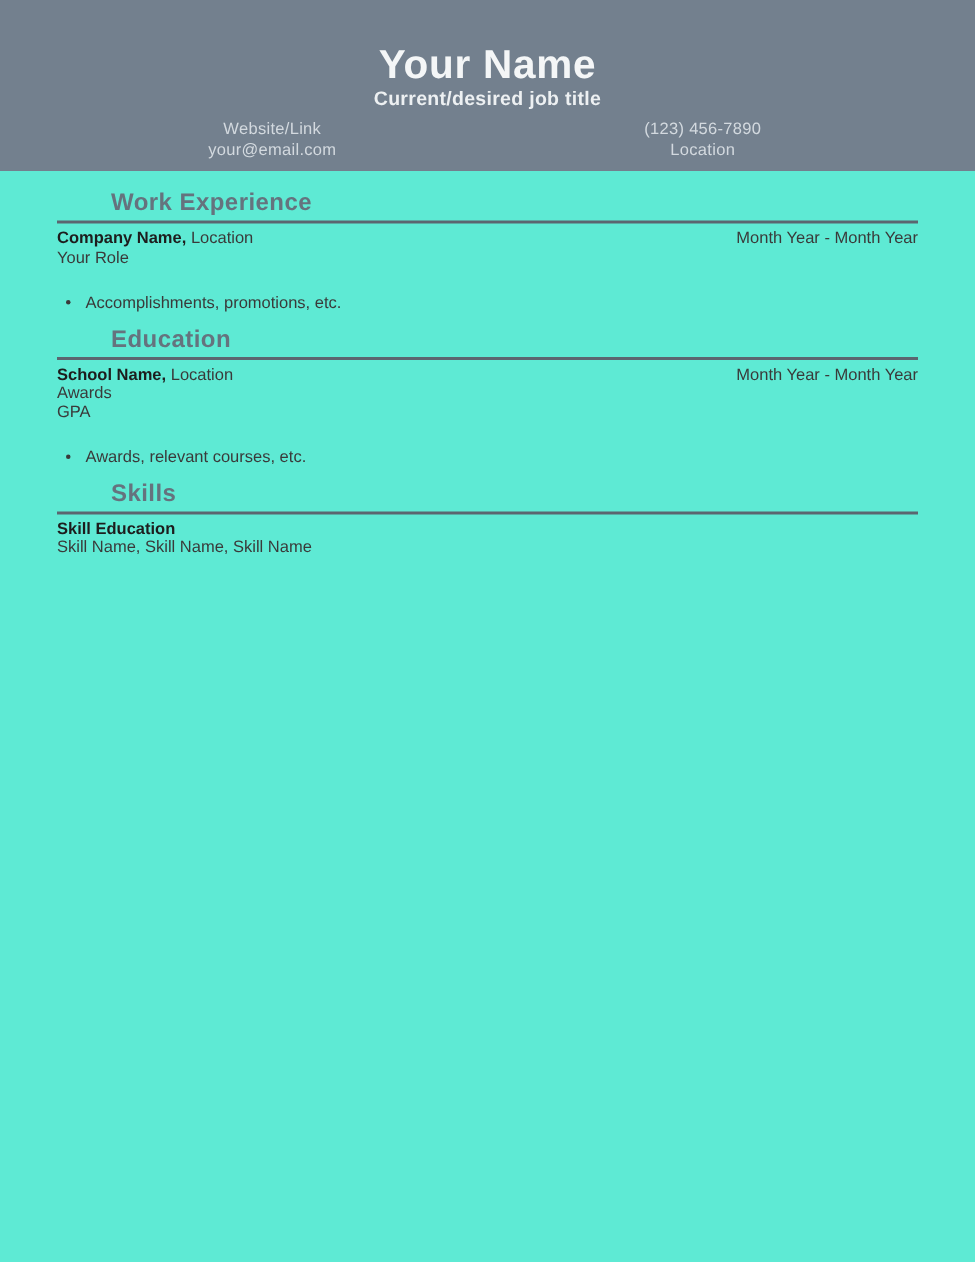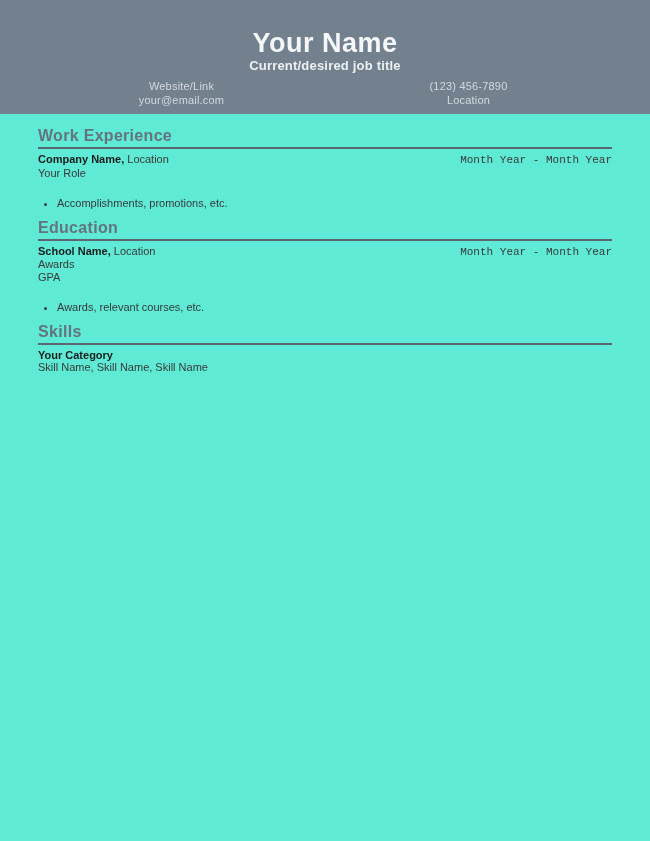--- a/index.html
+++ b/index.html
@@ -59,20 +59,21 @@
     padding: 0 38px;
   }
   .section { margin-top: 9px; }
   .section.first { margin-top: 13px; }
   .section-heading {
     font-size: 16px;
     font-weight: bold;
     letter-spacing: 0.3px;
     color: #65737E;
     line-height: 18px;
+    margin-left: 36px;
   }
   .rule {
     height: 2px;
     background: #5B6670;
     margin-top: 2px;
     margin-bottom: 4px;
   }
   .row {
     display: flex;
     justify-content: space-between;
@@ -87,21 +88,20 @@
     color: #3A3A3A;
   }
   .bold-lead {
     font-weight: bold;
     color: #1D1D1D;
   }
   .dates {
     font-size: 11px;
     color: #3A3A3A;
     white-space: nowrap;
-    font-family: Liberation Mono, monospace;
   }
   ul.bullets {
     margin: 1px 0 0 0;
     padding-left: 19px;
   }
   ul.bullets li {
     font-size: 11px;
     line-height: 12.5px;
     color: #3A3A3A;
     margin-top: 18px;
@@ -158,18 +158,18 @@
       <div class="line">Awards</div>
       <div class="line">GPA</div>
       <ul class="bullets">
         <li>Awards, relevant courses, etc.</li>
       </ul>
     </div>
 
     <div class="section">
       <div class="section-heading">Skills</div>
       <div class="rule"></div>
-      <div class="line bold-lead">Your Category</div>
+      <div class="line bold-lead">Skill Education</div>
       <div class="line">Skill Name, Skill Name, Skill Name</div>
     </div>
 
   </div>
 </div>
 
 </body></html>

